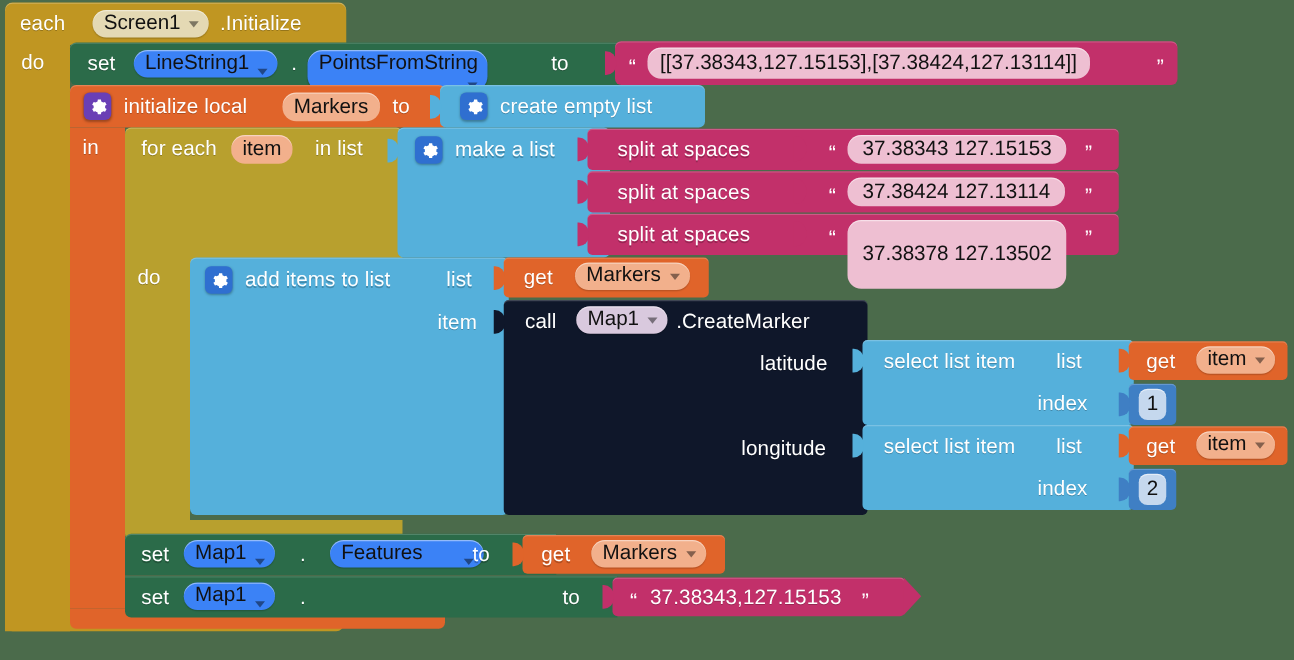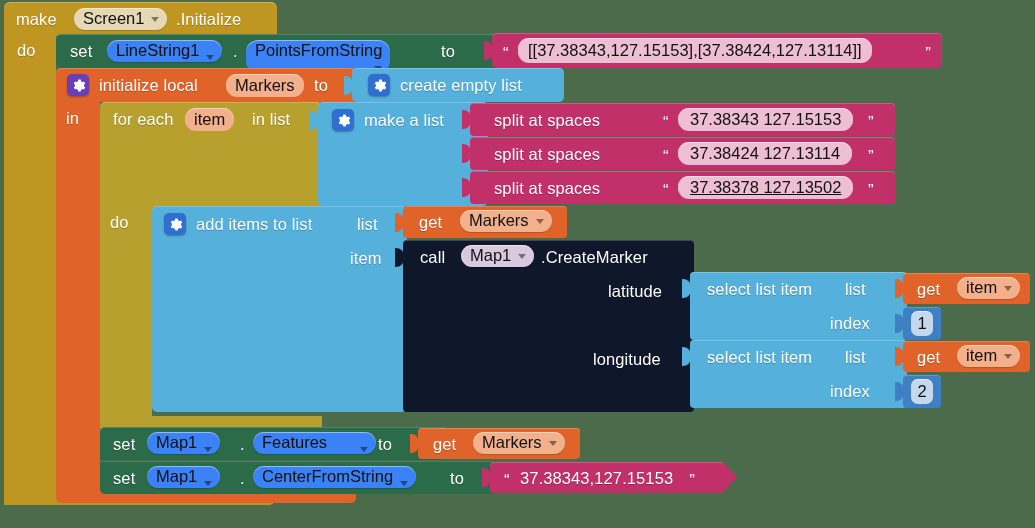--- a/index.html
+++ b/index.html
@@ -71,21 +71,21 @@
   .c-gearp  {background:#6a3fb5;}
   .c-gearb  {background:#2f6fd0;}
 </style>
 </head>
 <body style="background: rgb(75, 107, 75);">
 
 <div id="canvas">
 
   <div class="blk c-event" style="left:4px;top:2px;width:273px;height:34px;border-radius:6px 6px 0 0;
               box-shadow:inset 0 1px 0 rgba(255,255,255,.25);">
-    <span class="lbl" style="position:absolute;left:12px;top:9px;">make</span>
+    <span class="lbl" style="position:absolute;left:12px;top:9px;">each</span>
     <span class="field" style="position:absolute;left:70px;top:6px;background:#e4d9b4;">
       <span>Screen1</span>
       <i class="caret"></i>
     </span>
     <span class="lbl" style="position:absolute;left:172px;top:9px;">.Initialize</span>
   </div>
 
   <div class="blk c-event" style="left:4px;top:34px;width:52px;height:471px;"></div>
   <div class="blk c-event" style="left:4px;top:488px;width:271px;height:17px;border-radius:0 0 6px 6px;"></div>
   <span class="lbl" style="position:absolute;left:17px;top:42px;">do</span>
@@ -197,23 +197,23 @@
                  box-shadow:inset 0 1px 0 rgba(255,255,255,.5);">37.38424 127.13114</span>
     <span class="q" style="position:absolute;left:398px;top:11px;">”</span>
   </div>
 
   <div class="blk c-crimson" style="left:470px;top:171px;width:425px;height:33px;border-radius:4px;
               box-shadow:inset 0 1px 0 rgba(255,255,255,.2);">
     <span class="plug c-crimson" style="left:-8px;top:7px;"></span>
     <span class="lbl" style="position:absolute;left:24px;top:9px;">split at spaces</span>
     <span class="socket c-crimson" style="left:165px;top:6px;"></span>
     <span class="q" style="position:absolute;left:193px;top:11px;">“</span>
-    <span class="c-pink-f" style="position:absolute;left:208px;top:5px;height:23px;line-height:23px;padding:0 12px;
-                 border-radius:11px;font-size:16.5px;color:#111;white-space:nowrap;
-                 box-shadow:inset 0 1px 0 rgba(255,255,255,.5);text-decoration:underline;">37.38378 127.13502</span>
+    <span class="c-pink-f" style="position:absolute;left:208px;top:5px;height:23px;line-height:23px;padding:16px 12px;
+                 border-radius:11px;font-size:16.5px;color:#111;white-space:nowrap;
+                 box-shadow:inset 0 1px 0 rgba(255,255,255,.5);">37.38378 127.13502</span>
     <span class="q" style="position:absolute;left:398px;top:11px;">”</span>
   </div>
 
   <div class="blk c-gold" style="left:100px;top:206px;width:52px;height:210px;"></div>
   <div class="blk c-gold" style="left:100px;top:416px;width:222px;height:16px;border-radius:0 0 5px 5px;"></div>
   <span class="lbl" style="position:absolute;left:110px;top:214px;">do</span>
 
   <div class="blk c-blue" style="left:152px;top:206px;width:255px;height:206px;border-radius:5px;
               box-shadow:inset 0 1px 0 rgba(255,255,255,.22);">
     <span class="gear c-gearb" style="position:absolute;left:12px;top:7px;">
@@ -307,21 +307,21 @@
   </div>
 
   <div class="blk c-green" style="left:100px;top:427px;width:345px;height:33px;border-radius:5px 0 0 0;
               box-shadow:inset 0 1px 0 rgba(255,255,255,.18);">
     <span class="lbl" style="position:absolute;left:13px;top:9px;">set</span>
     <span class="field c-green-f" style="position:absolute;left:47px;top:5px;">
       <span>Map1</span>
       <i class="caret"></i>
     </span>
     <span class="lbl" style="position:absolute;left:140px;top:9px;">.</span>
-    <span class="field c-green-f" style="position:absolute;left:153px;top:5px;gap:32px;">
+    <span class="field c-green-f" style="position:absolute;left:164px;top:5px;gap:32px;">
       <span>Features</span>
       <i class="caret"></i>
     </span>
     <span class="lbl" style="position:absolute;left:278px;top:9px;">to</span>
     <span class="socket c-green" style="left:320px;top:6px;"></span>
   </div>
   <div class="blk c-orange" style="left:418px;top:428px;width:162px;height:31px;border-radius:4px;
               box-shadow:inset 0 1px 0 rgba(255,255,255,.2);">
     <span class="plug c-orange" style="left:-8px;top:6px;"></span>
     <span class="lbl" style="position:absolute;left:15px;top:8px;">get</span>
@@ -332,24 +332,20 @@
   </div>
 
   <div class="blk c-green" style="left:100px;top:461px;width:394px;height:33px;border-radius:0 0 0 5px;
               box-shadow:inset 0 1px 0 rgba(255,255,255,.15);">
     <span class="lbl" style="position:absolute;left:13px;top:9px;">set</span>
     <span class="field c-green-f" style="position:absolute;left:47px;top:5px;">
       <span>Map1</span>
       <i class="caret"></i>
     </span>
     <span class="lbl" style="position:absolute;left:140px;top:9px;">.</span>
-    <span class="field c-green-f" style="position:absolute;left:153px;top:5px;">
-      <span>CenterFromString</span>
-      <i class="caret"></i>
-    </span>
     <span class="lbl" style="position:absolute;left:350px;top:9px;">to</span>
     <span class="socket c-green" style="left:385px;top:6px;"></span>
   </div>
 
   <div class="blk c-crimson" style="left:490px;top:462px;width:234px;height:31px;border-radius:4px;
               box-shadow:inset 0 1px 0 rgba(255,255,255,.2);">
     <span class="plug c-crimson" style="left:-8px;top:6px;"></span>
     <span class="q" style="position:absolute;left:14px;top:10px;">“</span>
     <span class="lbl" style="position:absolute;left:30px;top:8px;">37.38343,127.15153</span>
     <span class="q" style="position:absolute;right:29px;top:10px;">”</span>

